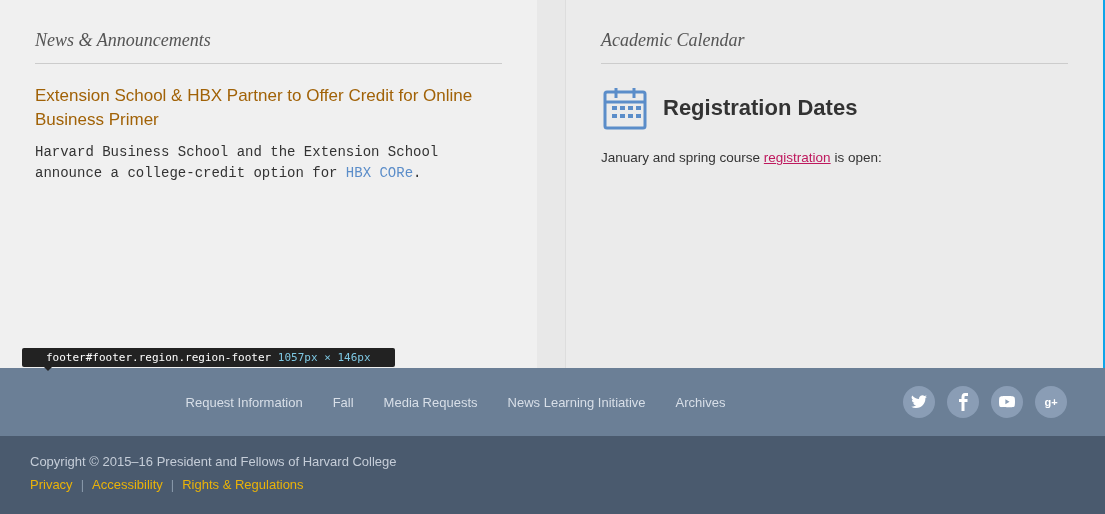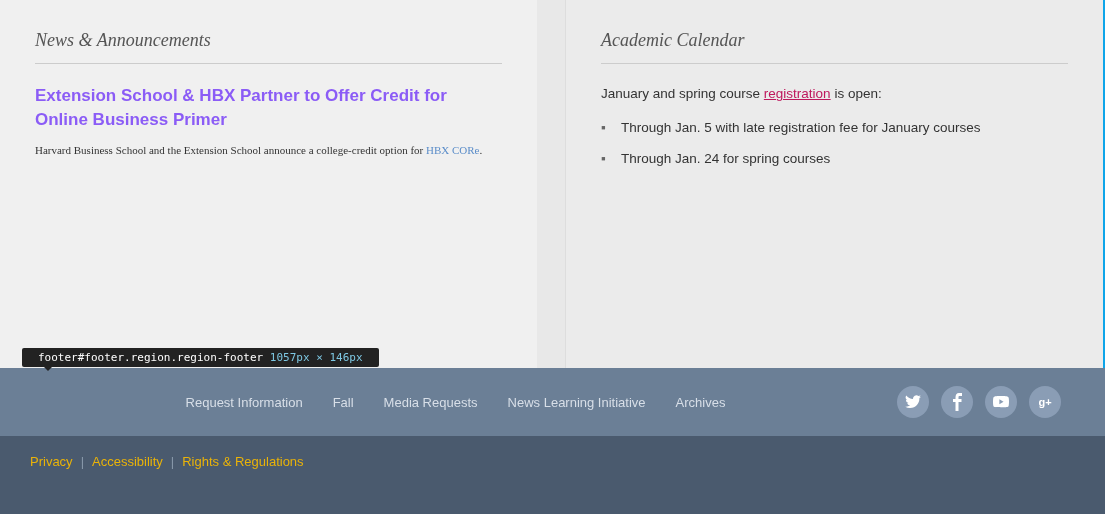--- a/index.html
+++ b/index.html
@@ -48,30 +48,30 @@
     .panel-divider {
       border: none;
       border-top: 1px solid #ccc;
       margin-bottom: 20px;
     }
 
     
     .news-headline {
       font-family: Arial, sans-serif;
       font-size: 17px;
-      color: #8b5cf6;
-      font-weight: bold;
+      color: #a16207;
+      font-weight: normal;
       line-height: 1.4;
       margin-bottom: 10px;
       cursor: pointer;
     }
 
     .news-body {
-      font-family: Liberation Serif, serif;
-      font-size: 11px;
+      font-family: Liberation Mono, monospace;
+      font-size: 14px;
       color: #333;
       line-height: 1.5;
     }
 
     .news-body .highlight {
       color: #5b8dc9;
     }
 
     
     .reg-dates-header {
@@ -147,21 +147,21 @@
 
     
     .dev-tooltip {
       position: absolute;
       bottom: 147px;
       left: 22px;
       background: #222;
       color: #fff;
       font-family: monospace;
       font-size: 11px;
-      padding: 3px 16px;
+      padding: 3px 24px;
       border-radius: 2px;
       white-space: nowrap;
       z-index: 100;
     }
 
     .dev-tooltip .highlight-px {
       color: #7ec8e3;
     }
 
     .dev-tooltip-arrow {
@@ -172,21 +172,21 @@
       height: 0;
       border-left: 6px solid transparent;
       border-right: 6px solid transparent;
       border-top: 6px solid #222;
       z-index: 100;
     }
 
     
     .footer-nav {
       background: #6b7f96;
-      padding: 18px 14px;
+      padding: 18px 8px;
       display: flex;
       align-items: center;
       justify-content: flex-end;
       gap: 0;
     }
 
     .footer-nav-links {
       display: flex;
       align-items: center;
       gap: 30px;
@@ -267,27 +267,40 @@
     <hr class="panel-divider">
     <div class="news-headline">Extension School &amp; HBX Partner to Offer Credit for Online Business Primer</div>
     <div class="news-body">
       <span>Harvard Business School and the Extension School announce a college-credit option for </span><span class="highlight">HBX CORe</span><span>.</span>
     </div>
   </div>
 
   <div class="panel panel-middle">
     <div class="panel-title">Academic Calendar</div>
     <hr class="panel-divider">
+    <div class="reg-dates-header">
+      <svg class="calendar-icon" viewBox="0 0 48 48" fill="none" xmlns="http://www.w3.org/2000/svg">
+        <rect x="4" y="8" width="40" height="36" rx="2" stroke="#5b8dc9" stroke-width="3" fill="none"></rect>
+        <line x1="4" y1="18" x2="44" y2="18" stroke="#5b8dc9" stroke-width="3"></line>
+        <line x1="15" y1="4" x2="15" y2="14" stroke="#5b8dc9" stroke-width="3"></line>
+        <line x1="33" y1="4" x2="33" y2="14" stroke="#5b8dc9" stroke-width="3"></line>
+        <rect x="11" y="22" width="5" height="4" fill="#5b8dc9"></rect>
+        <rect x="19" y="22" width="5" height="4" fill="#5b8dc9"></rect>
+        <rect x="27" y="22" width="5" height="4" fill="#5b8dc9"></rect>
+        <rect x="35" y="22" width="5" height="4" fill="#5b8dc9"></rect>
+        <rect x="11" y="30" width="5" height="4" fill="#5b8dc9"></rect>
+        <rect x="19" y="30" width="5" height="4" fill="#5b8dc9"></rect>
+        <rect x="27" y="30" width="5" height="4" fill="#5b8dc9"></rect>
+        <rect x="35" y="30" width="5" height="4" fill="#5b8dc9"></rect>
+      </svg>
+      <div class="reg-dates-title">Registration Dates</div>
+    </div>
     <div class="reg-dates-body">
       <span>January and spring course </span><span class="link">registration</span><span> is open:</span>
     </div>
-    <ul class="reg-list">
-      <li>Through Jan. 5 with late registration fee for January courses</li>
-      <li>Through Jan. 24 for spring courses</li>
-    </ul>
   </div>
 
 
 </div>
 
 <div class="dev-tooltip">
   <span>footer#footer.region.region-footer</span>
   <span class="highlight-px">1057px × 146px</span>
 </div>
 <div class="dev-tooltip-arrow"></div>
@@ -314,20 +327,21 @@
     <div class="social-icon">
       <svg width="16" height="12" viewBox="0 0 16 12" fill="white" xmlns="http://www.w3.org/2000/svg">
         <path d="M15.684 1.874A2 2 0 0014.272.447C13.026.1 8 .1 8 .1S2.974.1 1.728.447A2 2 0 00.316 1.874C0 3.132 0 5.756 0 5.756s0 2.624.316 3.882a2 2 0 001.412 1.427C2.974 11.41 8 11.41 8 11.41s5.026 0 6.272-.345a2 2 0 001.412-1.427C16 8.38 16 5.756 16 5.756s0-2.624-.316-3.882zM6.364 8.197V3.315l4.182 2.44-4.182 2.442z"></path>
       </svg>
     </div>
     <div class="social-icon" style="font-size:11px; font-style:normal; font-family:Arial;">g+</div>
   </div>
 </div>
 
 <div class="footer-bottom">
+  <div class="footer-copyright">Copyright © 2015–16 President and Fellows of Harvard College</div>
   <div class="footer-links">
     <a class="footer-link">Privacy</a>
     <span class="footer-separator"> | </span>
     <a class="footer-link">Accessibility</a>
     <span class="footer-separator"> | </span>
     <a class="footer-link">Rights &amp; Regulations</a>
   </div>
 </div>
 
 </body></html>

